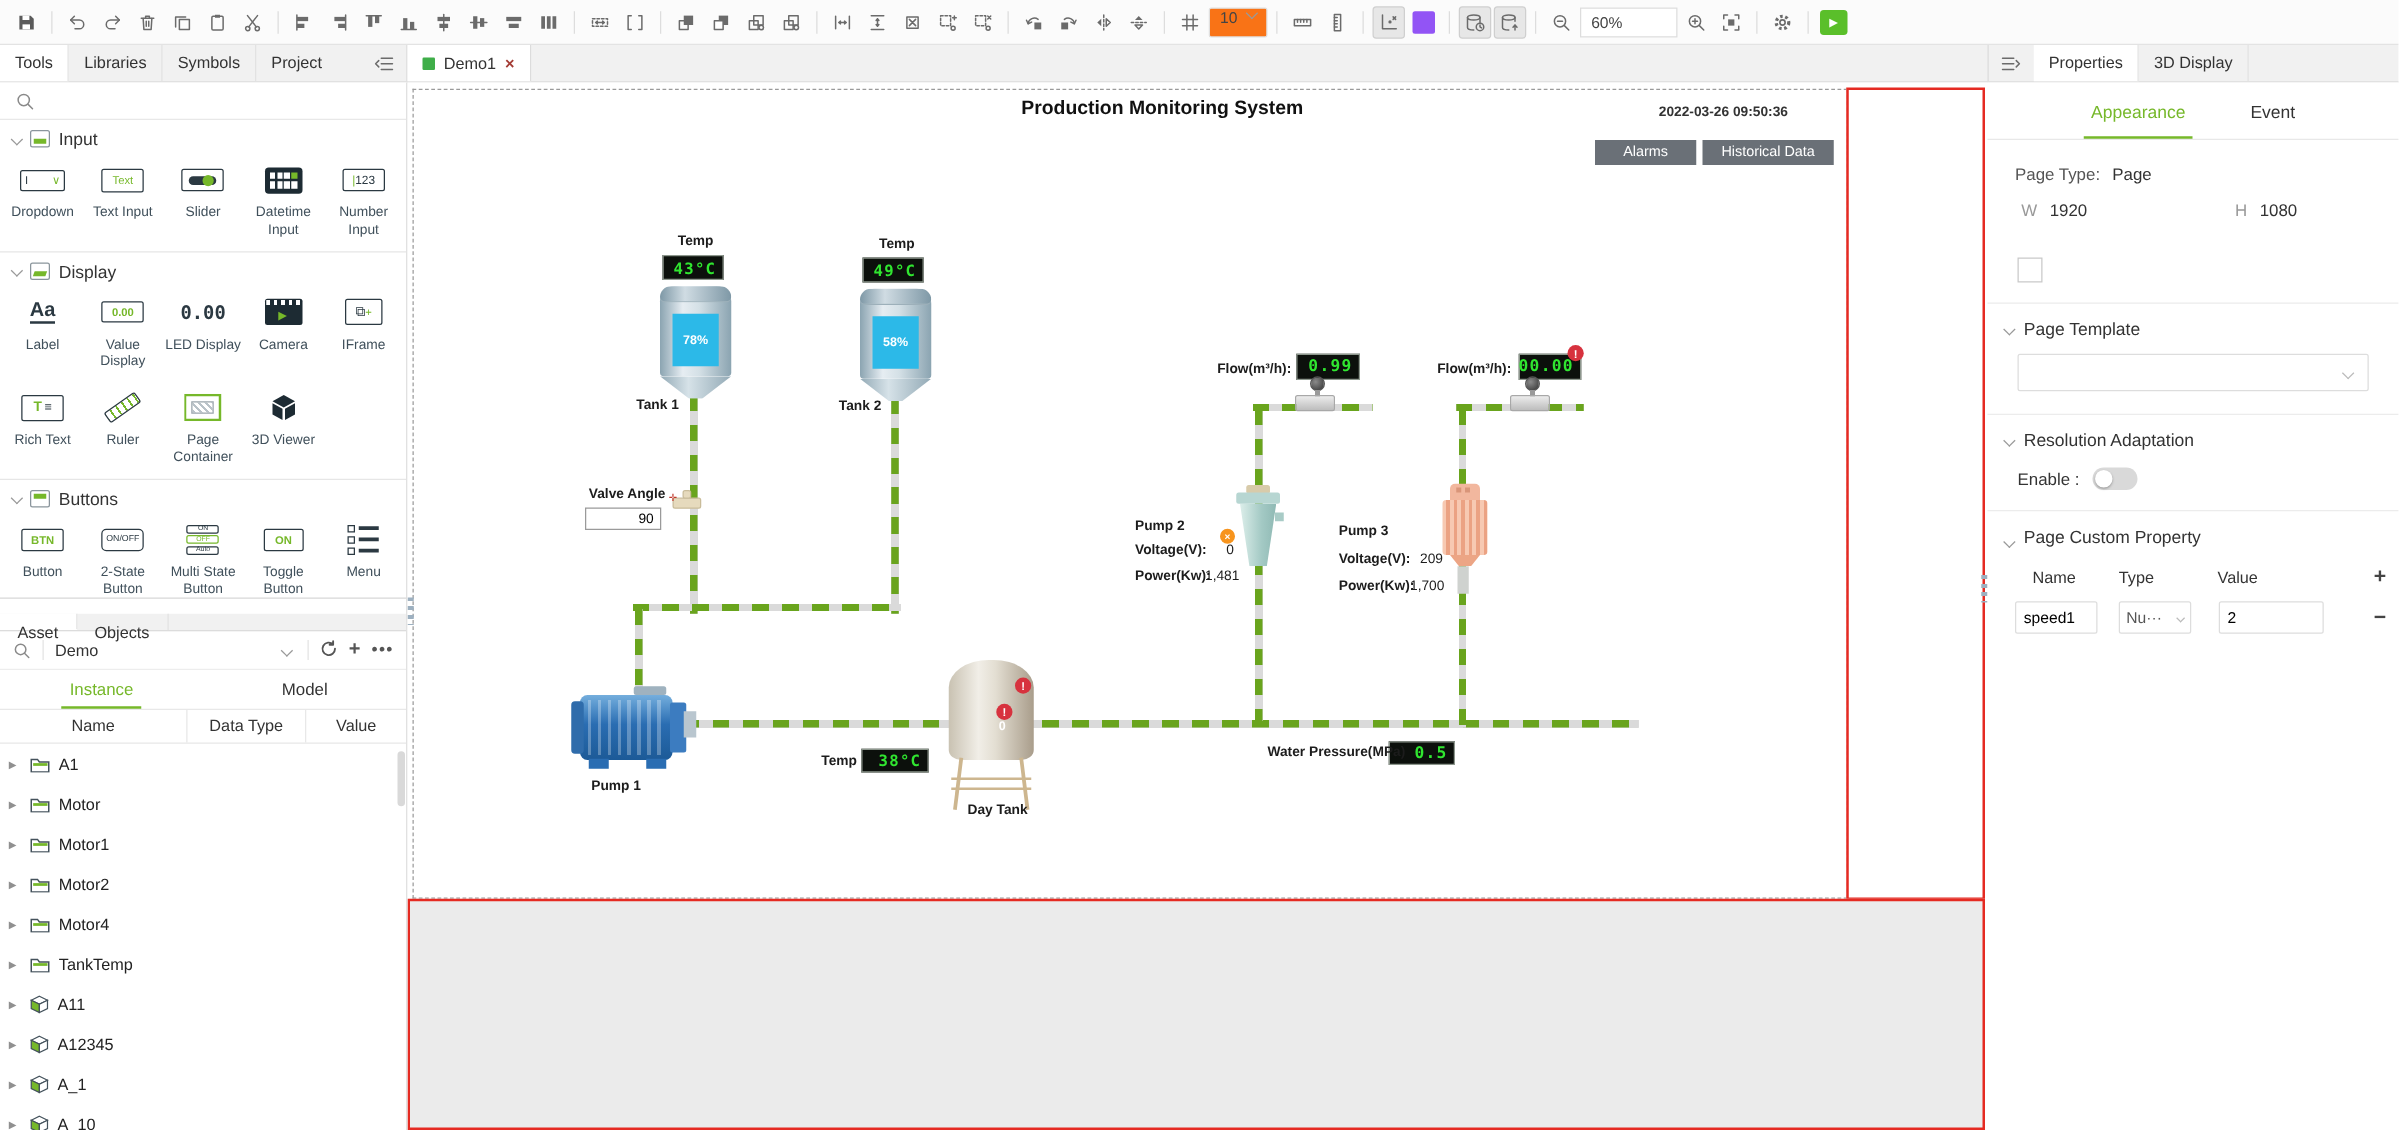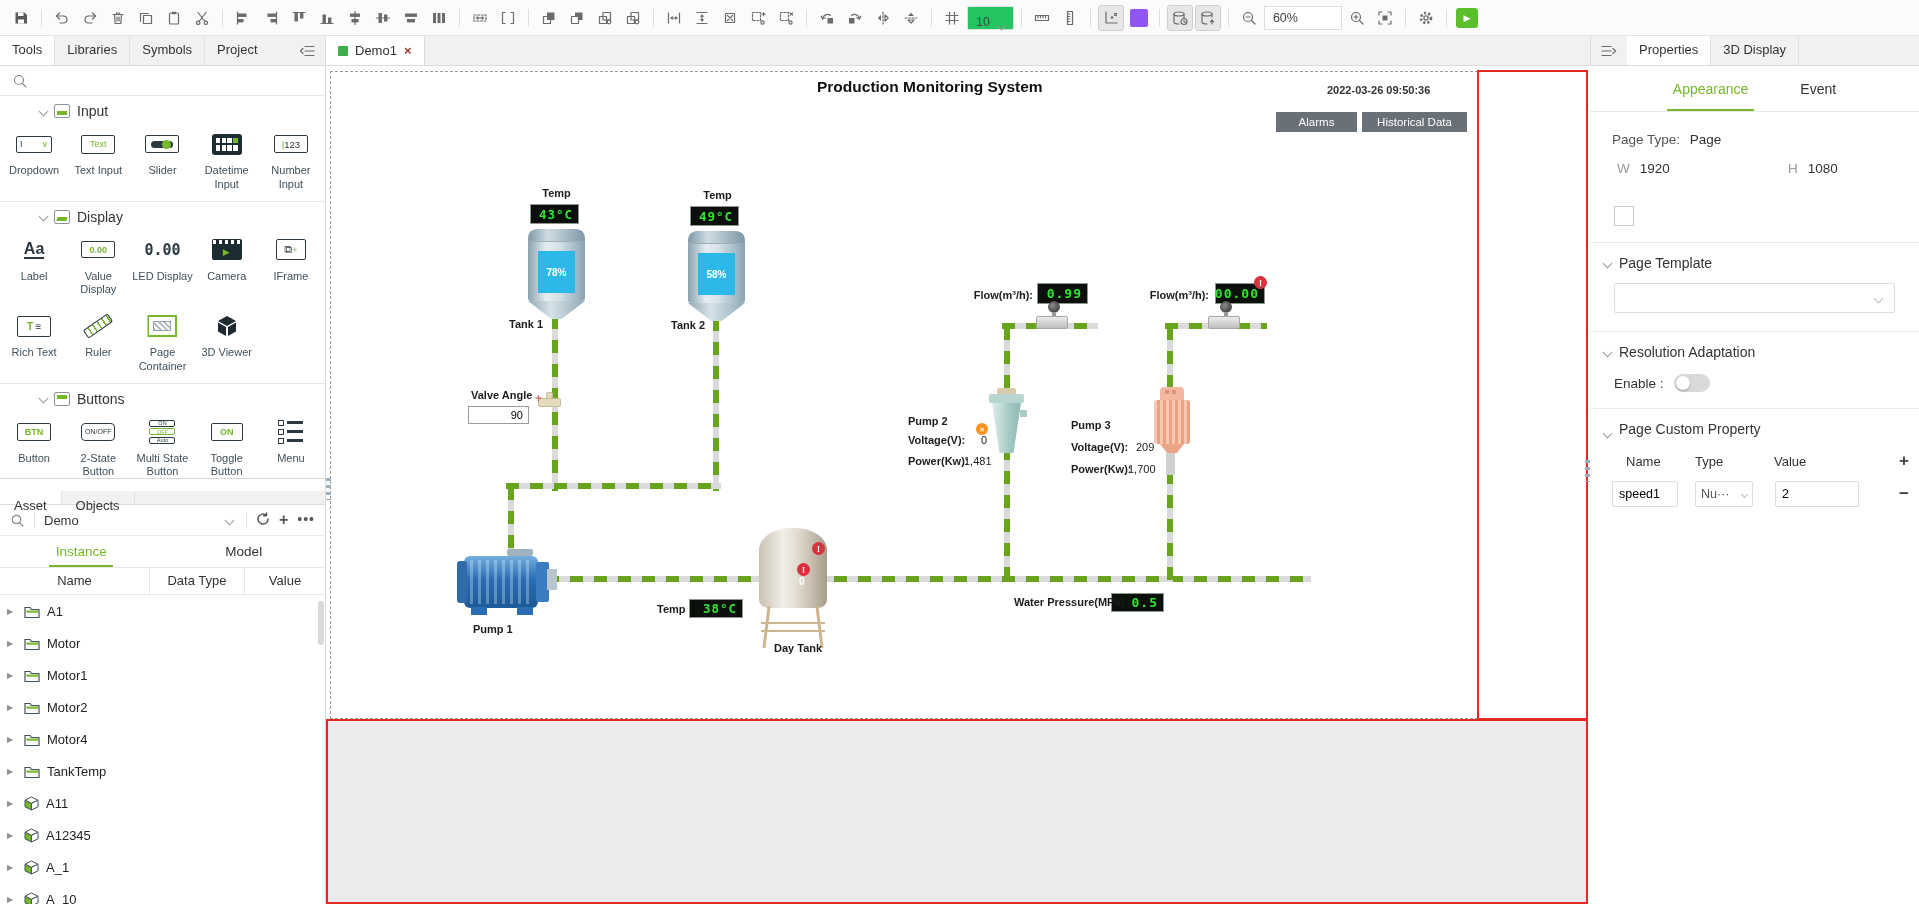--- a/index.html
+++ b/index.html
@@ -5,21 +5,21 @@
 * { margin:0; padding:0; box-sizing:border-box; }
 body { font-family:"Liberation Sans", sans-serif; background:#fff; }
 #app { width:1919px; height:904px; position:relative; overflow:hidden; background:#fff; color:#333; font-size:13px; }
 
 
 .toolbar { height:36px; display:flex; align-items:center; padding:0 8px; background:#fbfbfb; border-bottom:1px solid #e3e3e3; gap:2px; }
 .tbtn { width:26px; height:26px; display:flex; align-items:center; justify-content:center; border-radius:3px; border:1px solid transparent; flex:none; }
 .tbtn.active { background:#e7e7e7; border-color:#cfcfcf; }
 .tsep { width:1px; height:18px; background:#ddd; margin:0 5px; flex:none; }
 .tsvg { stroke:#6b6b6b; fill:none; stroke-width:1.2; stroke-linecap:round; stroke-linejoin:round; }
-.tsel { display:flex; align-items:flex-end; gap:8px; border:1px solid #e0e0e0; background:#22c55e; height:24px; padding:0 8px; border-radius:2px; color:#444; font-size:12.5px; }
+.tsel { display:flex; align-items:flex-start; gap:8px; border:1px solid #e0e0e0; background:#f97316; height:24px; padding:0 8px; border-radius:2px; color:#444; font-size:12.5px; }
 .zoombox { width:78px; height:24px; border:1px solid #ddd; background:#fff; font-size:12.5px; color:#444; padding:0 8px; font-family:"Liberation Sans",sans-serif; }
 .swatch { width:18px; height:18px; background:#9254f5; border-radius:2px; }
 .runbtn { width:22px; height:20px; background:#5abf2a; border-radius:3px; display:flex; align-items:center; justify-content:center; color:#fff; font-size:9px; }
 .chev { width:7px; height:7px; border-left:1.5px solid #999; border-bottom:1.5px solid #999; transform:rotate(-45deg); display:inline-block; flex:none; }
 
 
 .tabrow { height:30px; display:flex; background:#f1f1f1; border-bottom:1px solid #dcdcdc; }
 .tr-left { width:326px; display:flex; align-items:stretch; border-right:1px solid #dcdcdc; }
 .tr-mid { flex:1; display:flex; align-items:stretch; }
 .tr-right { width:329px; display:flex; align-items:stretch; border-left:1px solid #dcdcdc; }
@@ -32,21 +32,21 @@
 
 
 .main { display:flex; height:838px; }
 .left-panel { width:326px; border-right:1px solid #d8d8d8; display:flex; flex-direction:column; background:#fff; position:relative; }
 .canvas { flex:1; position:relative; background:#fff; overflow:hidden; }
 .right-panel { width:329px; background:#fff; position:relative; }
 
 
 .searchrow { height:30px; flex:none; display:flex; align-items:center; padding-left:12px; border-bottom:1px solid #e8e8e8; }
 .tools-area { height:382px; flex:none; overflow:hidden; }
-.sec-h { display:flex; align-items:center; gap:7px; padding:7px 10px 5px; font-size:14px; color:#333;margin-left:30px; }
+.sec-h { display:flex; align-items:center; gap:7px; padding:7px 10px 5px; font-size:14px; color:#333; }
 .sec-grid { display:grid; grid-template-columns:repeat(5,1fr); padding:5px 2px 9px; }
 .sec-div { border-bottom:1px solid #e6e6e6; }
 .titem { display:flex; flex-direction:column; align-items:center; gap:5px; }
 .ticon { height:30px; display:flex; align-items:center; justify-content:center; color:#2b3942; }
 .tlabel { font-size:11px; color:#40505b; text-align:center; line-height:1.25; }
 .wbox { border:1.5px solid #2b3942; border-radius:2px; display:flex; align-items:center; justify-content:center; background:#fff; }
 .grn { color:#76b82a; }
 .secic { width:16px; height:14px; border:1.5px solid #8a959c; border-radius:2px; position:relative; flex:none; }
 .secic i { position:absolute; left:2px; bottom:2px; right:2px; height:4px; background:#76b82a; display:block; }
 

